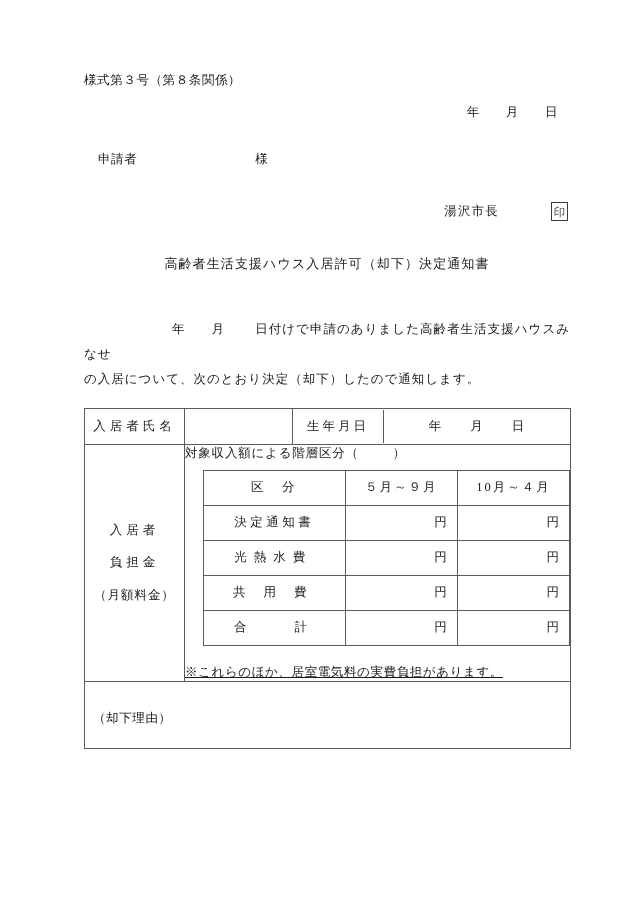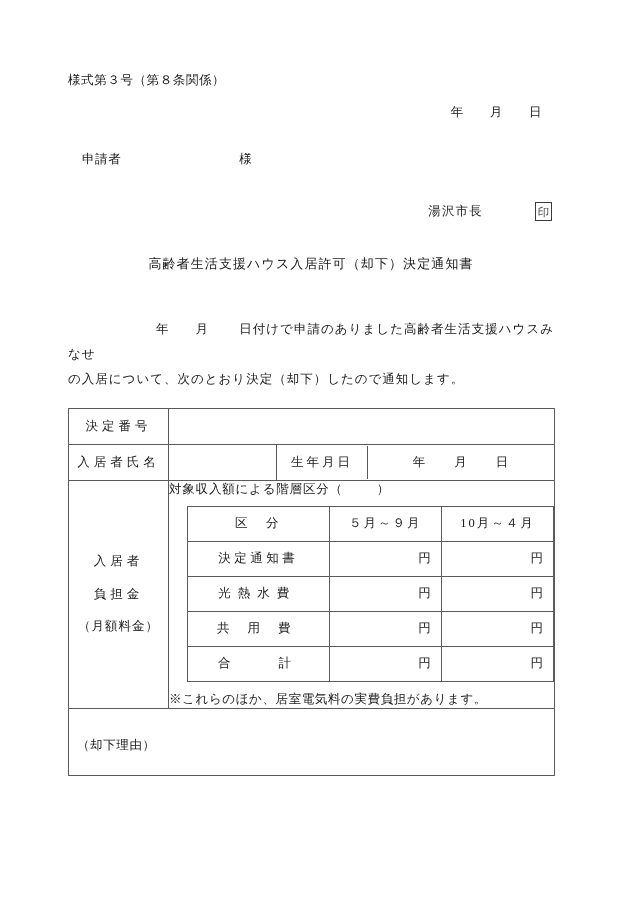--- a/index.html
+++ b/index.html
@@ -16,21 +16,21 @@
   .page {
     position: relative;
     width: 630px;
     height: 903px;
     background: #ffffff;
     overflow: hidden;
     box-sizing: border-box;
   }
   .sheet {
     position: absolute;
-    left: 68px;
+    left: 84px;
     top: 72px;
     width: 486px;
   }
 
   
   .form-no {
     font-size: 12.5px;
     letter-spacing: 0.6px;
     line-height: 1.4;
     margin: 0;
@@ -177,24 +177,25 @@
   }
   .item-label {
     text-align: center;
     letter-spacing: 3.5px;
     white-space: nowrap;
   }
   .item-label.wide { letter-spacing: 7px; padding-left: 7px; }
   .yen-cell { text-align: right; letter-spacing: 1px; }
 
   .note-line {
-    margin-top: 9px;
-    font-size: 12.5px;
-    letter-spacing: 0.6px;
-    white-space: nowrap;
+    margin-top: 18px;
+    font-size: 12.5px;
+    letter-spacing: 0.6px;
+    white-space: nowrap;
+    text-decoration: underline;
   }
 
   .reason-cell {
     height: 66px;
     vertical-align: top;
   }
   .reason-text {
     padding: 7px 0 0 8px;
     font-size: 12.5px;
     letter-spacing: 0.6px;
@@ -229,24 +230,20 @@
       <span>の入居について、次のとおり決定（却下）したので通知します。</span>
     </div>
 
     <table class="main">
       <colgroup>
         <col style="width:100px">
         <col style="width:108px">
         <col style="width:278px">
       </colgroup>
       <tbody>
-        <tr>
-          <td class="lbl row-h">決定番号</td>
-          <td class="cell-pad row-h" colspan="2"></td>
-        </tr>
 
 
         <tr>
           <td class="lbl row-h">入居者氏名</td>
           <td class="cell-pad row-h"></td>
           <td class="row-h" style="padding:0">
             <table style="border-collapse:collapse;width:100%;table-layout:fixed">
               <tbody>
                   <tr>
                 <td style="border:none;border-right:1px solid #5b5b5b;width:90px;text-align:center;letter-spacing:3px;height:33px">生年月日</td>

